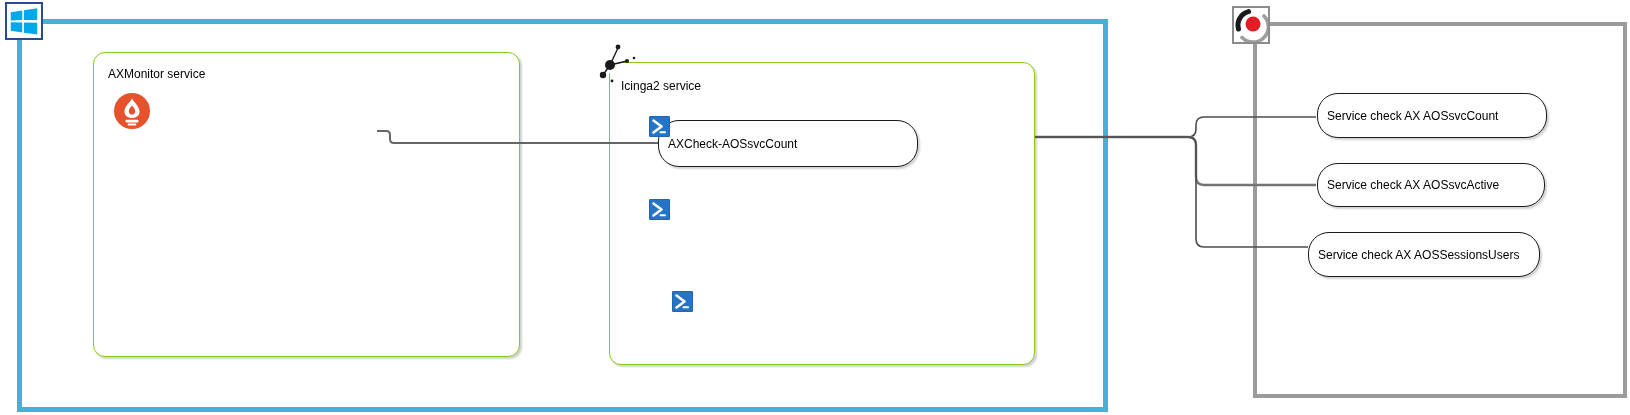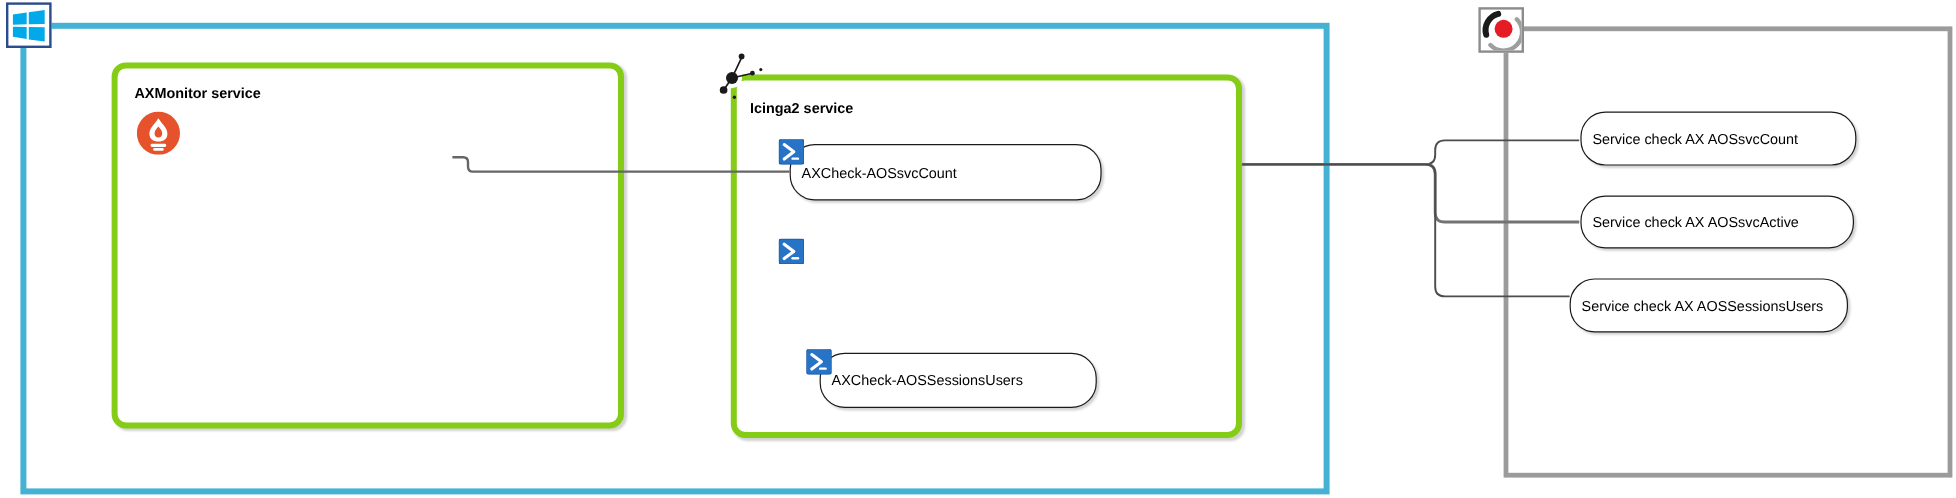--- a/index.html
+++ b/index.html
@@ -6,23 +6,22 @@
   #canvas{
     position:relative;width:1630px;height:415px;background:#ffffff;overflow:hidden;
     font-family:"Liberation Sans","DejaVu Sans",sans-serif;color:#000;
   }
   .abs{position:absolute;box-sizing:border-box;}
   
   .frame-blue{border:5px solid #45b2d4;background:transparent;z-index:1;}
   .frame-gray{border:4px solid #9b9b9b;background:transparent;z-index:1;}
   
   .bigbox{
-    background:#fff;border:5px solid #84cc16;border-radius:12px;z-index:2;
+    background:#fff;border:1px solid #84cc16;border-radius:12px;z-index:2;
     box-shadow:2px 2px 2px rgba(0,0,0,0.18);
-    font-weight:bold;
   }
   .bigbox-title{position:absolute;font-size:12px;white-space:nowrap;}
   
   .node{
     background:#fff;border:1px solid #1a1a1a;border-radius:21px;z-index:3;
     box-shadow:2px 2px 2px rgba(0,0,0,0.18);
     display:flex;align-items:center;font-size:12px;white-space:nowrap;
   }
   .node .lbl{padding-left:9px;}
   .url-node .lbl{padding-left:15px;}
@@ -47,23 +46,20 @@
     <div class="bigbox-title" style="left:14px;top:14px;">AXMonitor service</div>
   </div>
 
   <div class="abs bigbox" style="left:609px;top:62px;width:426px;height:303px;">
     <div class="bigbox-title" style="left:11px;top:16px;text-align:center;">Icinga2 service</div>
   </div>
 
 
   <div class="abs node" style="left:658px;top:120px;width:260px;height:47px;">
     <span class="lbl">AXCheck-AOSsvcCount</span>
-  </div>
-  <div class="abs node" style="left:683px;top:294px;width:231px;height:46px;">
-    <span class="lbl">AXCheck-AOSSessionsUsers</span>
   </div>
 
   <div class="abs node" style="left:1317px;top:93px;width:230px;height:45px;">
     <span class="lbl">Service check AX AOSsvcCount</span>
   </div>
   <div class="abs node" style="left:1317px;top:163px;width:228px;height:44px;">
     <span class="lbl">Service check AX AOSsvcActive</span>
   </div>
   <div class="abs node" style="left:1308px;top:232px;width:232px;height:45px;">
     <span class="lbl">Service check AX AOSSessionsUsers</span>

